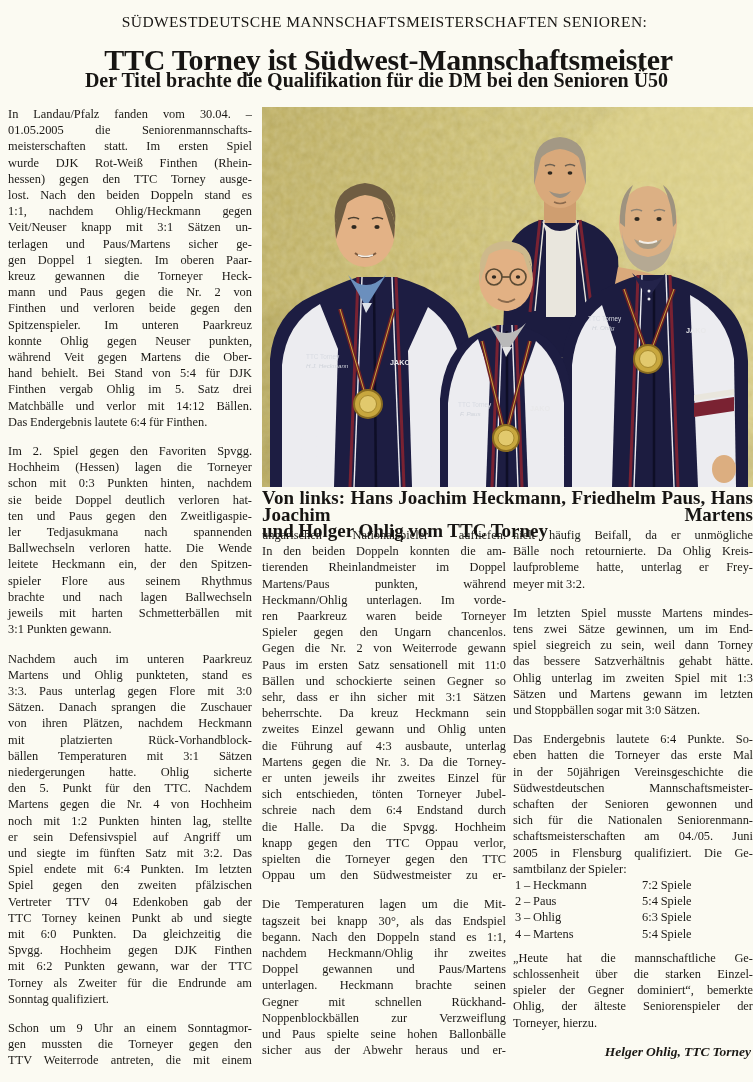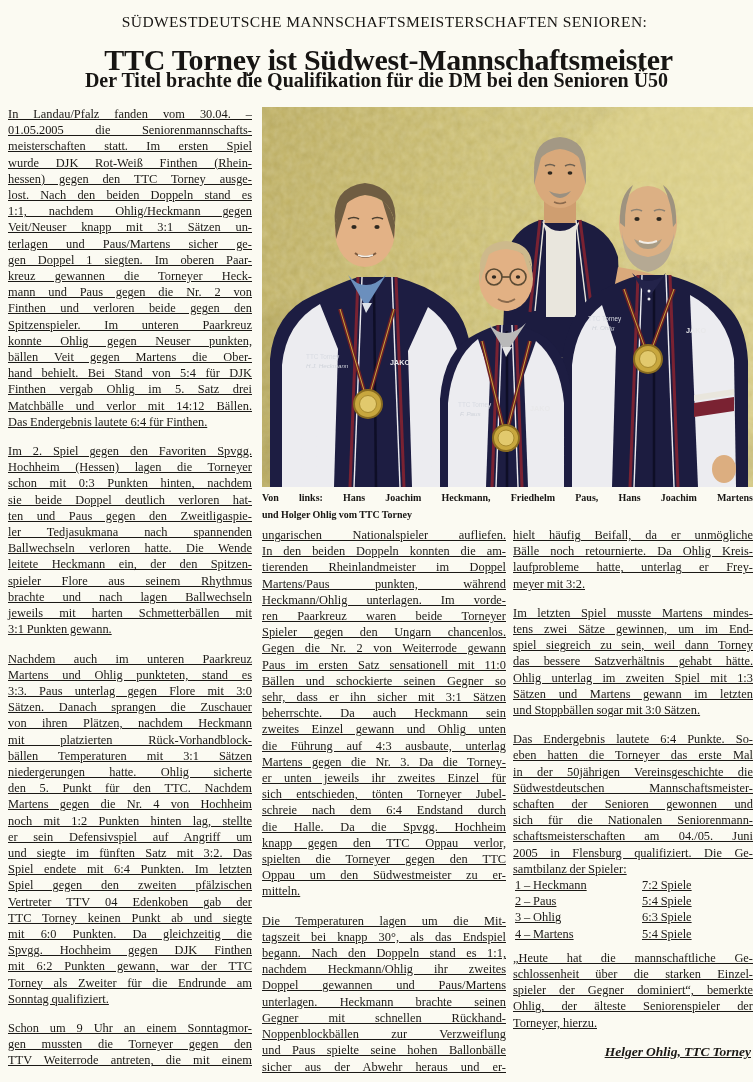--- a/index.html
+++ b/index.html
@@ -15,39 +15,39 @@
   .title{
     position:absolute;top:31px;left:0;width:753px;text-align:center;
     font-size:30px;font-weight:bold;letter-spacing:-.3px;white-space:nowrap;
   }
   .subtitle{
     position:absolute;top:69px;left:0;width:753px;text-align:center;
     font-size:20px;font-weight:bold;white-space:nowrap;
   }
   .col{
     position:absolute;font-size:12.4px;line-height:16.2px;
-    word-spacing:-.3px;color:#1b1916;text-decoration:underline;
+    word-spacing:-.3px;color:#1b1916;
   }
   .col-left{left:8px;top:106px;width:244px;}
   .col-middle{left:262px;top:527px;width:244px;}
   .col-right{left:513px;top:527px;width:240px;}
   .para{margin:0 0 13px 0;}
   .line{text-align:justify;text-align-last:justify;hyphens:none;}
   .line.tail{text-align-last:left;}
   .results{margin:0 0 8px 2px;}
   .rrow{display:flex;line-height:16.2px;}
   .rrow span:first-child{width:127px;}
   .sig{margin-top:12px;text-align:right;font-weight:bold;font-style:italic;font-size:13.5px;padding-right:2px;}
   .photo{
     position:absolute;left:262px;top:107px;width:491px;height:380px;
   }
   .photo svg{display:block;width:491px;height:380px;}
   .caption{
     position:absolute;left:262px;top:490px;width:491px;
-    font-size:10px;font-weight:bold;line-height:16.5px;word-spacing:-.2px;
+    font-size:19px;font-weight:bold;line-height:16.5px;word-spacing:-.2px;
   }
   .caption .para{margin:0;}
   .svgtxt{font-family:"Liberation Sans","DejaVu Sans",sans-serif;}
 </style>
 </head>
 <body>
 
 <div class="kicker">SÜDWESTDEUTSCHE MANNSCHAFTSMEISTERSCHAFTEN SENIOREN:</div>
 <h1 class="title" style="margin:12px">TTC Torney ist Südwest-Mannschaftsmeister</h1>
 <div class="subtitle">Der Titel brachte die Qualifikation für die DM bei den Senioren Ü50</div>
@@ -62,21 +62,21 @@
       <div class="line">lost. Nach den beiden Doppeln stand es</div>
       <div class="line">1:1, nachdem Ohlig/Heckmann gegen</div>
       <div class="line">Veit/Neuser knapp mit 3:1 Sätzen un-</div>
       <div class="line">terlagen und Paus/Martens sicher ge-</div>
       <div class="line">gen Doppel 1 siegten. Im oberen Paar-</div>
       <div class="line">kreuz gewannen die Torneyer Heck-</div>
       <div class="line">mann und Paus gegen die Nr. 2 von</div>
       <div class="line">Finthen und verloren beide gegen den</div>
       <div class="line">Spitzenspieler. Im unteren Paarkreuz</div>
       <div class="line">konnte Ohlig gegen Neuser punkten,</div>
-      <div class="line">bällen Veit gegen Martens die Ober-</div>
+      <div class="line">während Veit gegen Martens die Ober-</div>
       <div class="line">hand behielt. Bei Stand von 5:4 für DJK</div>
       <div class="line">Finthen vergab Ohlig im 5. Satz drei</div>
       <div class="line">Matchbälle und verlor mit 14:12 Bällen.</div>
       <div class="line tail">Das Endergebnis lautete 6:4 für Finthen.</div>
     </div>
     <div class="para">
       <div class="line">Im 2. Spiel gegen den Favoriten Spvgg.</div>
       <div class="line">Hochheim (Hessen) lagen die Torneyer</div>
       <div class="line">schon mit 0:3 Punkten hinten, nachdem</div>
       <div class="line">sie beide Doppel deutlich verloren hat-</div>
@@ -311,32 +311,31 @@
       <div class="line">In den beiden Doppeln konnten die am-</div>
       <div class="line">tierenden Rheinlandmeister im Doppel</div>
       <div class="line">Martens/Paus punkten, während</div>
       <div class="line">Heckmann/Ohlig unterlagen. Im vorde-</div>
       <div class="line">ren Paarkreuz waren beide Torneyer</div>
       <div class="line">Spieler gegen den Ungarn chancenlos.</div>
       <div class="line">Gegen die Nr. 2 von Weiterrode gewann</div>
       <div class="line">Paus im ersten Satz sensationell mit 11:0</div>
       <div class="line">Bällen und schockierte seinen Gegner so</div>
       <div class="line">sehr, dass er ihn sicher mit 3:1 Sätzen</div>
-      <div class="line">beherrschte. Da auch Heckmann sein</div>
+      <div class="line">beherrschte. Da kreuz Heckmann sein</div>
       <div class="line">zweites Einzel gewann und Ohlig unten</div>
       <div class="line">die Führung auf 4:3 ausbaute, unterlag</div>
       <div class="line">Martens gegen die Nr. 3. Da die Torney-</div>
       <div class="line">er unten jeweils ihr zweites Einzel für</div>
       <div class="line">sich entschieden, tönten Torneyer Jubel-</div>
       <div class="line">schreie nach dem 6:4 Endstand durch</div>
       <div class="line">die Halle. Da die Spvgg. Hochheim</div>
       <div class="line">knapp gegen den TTC Oppau verlor,</div>
       <div class="line">spielten die Torneyer gegen den TTC</div>
       <div class="line">Oppau um den Südwestmeister zu er-</div>
-      <div class="line tail">mitteln.</div>
     </div>
     <div class="para">
       <div class="line">Die Temperaturen lagen um die Mit-</div>
       <div class="line">tagszeit bei knapp 30°, als das Endspiel</div>
       <div class="line">begann. Nach den Doppeln stand es 1:1,</div>
       <div class="line">nachdem Heckmann/Ohlig ihr zweites</div>
       <div class="line">Doppel gewannen und Paus/Martens</div>
       <div class="line">unterlagen. Heckmann brachte seinen</div>
       <div class="line">Gegner mit schnellen Rückhand-</div>
       <div class="line">Noppenblockbällen zur Verzweiflung</div>

